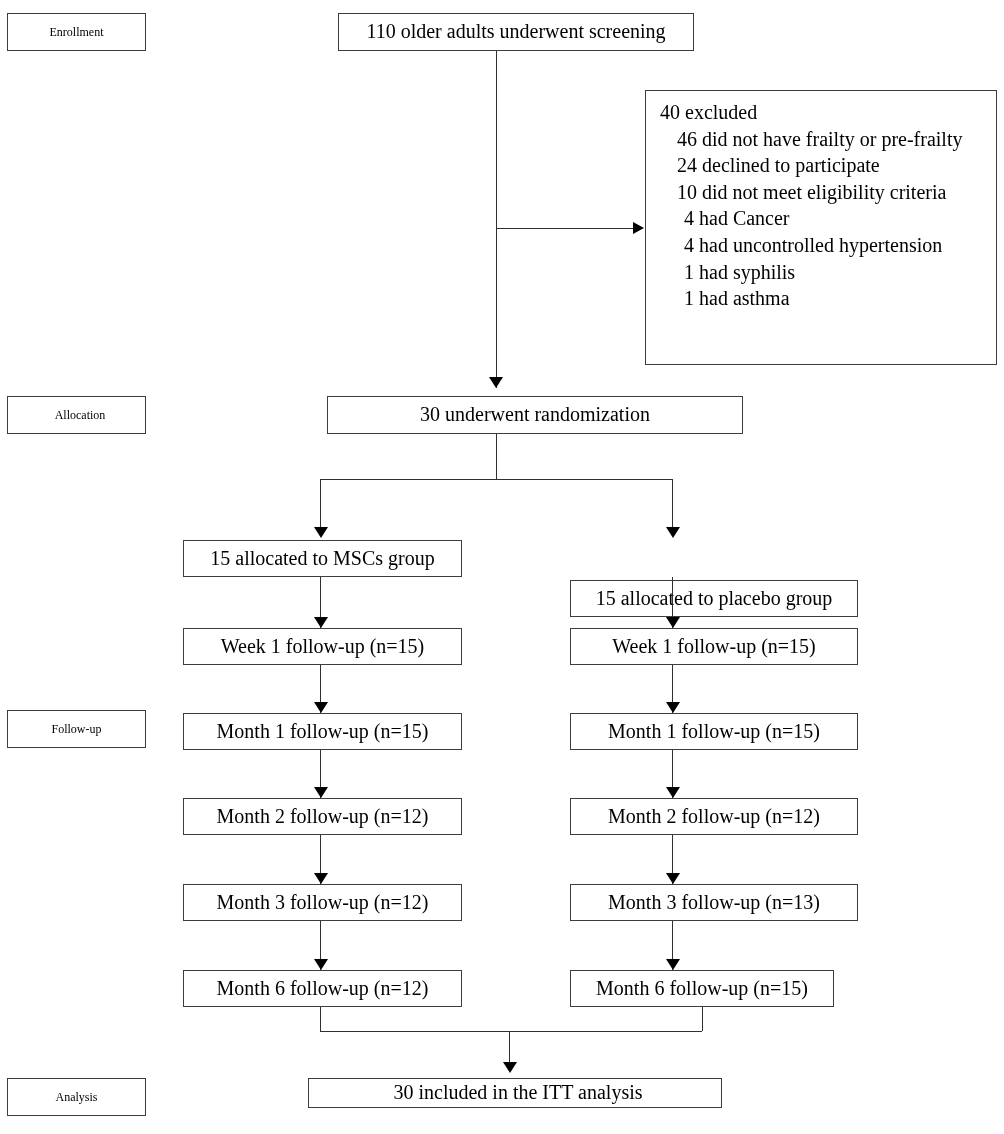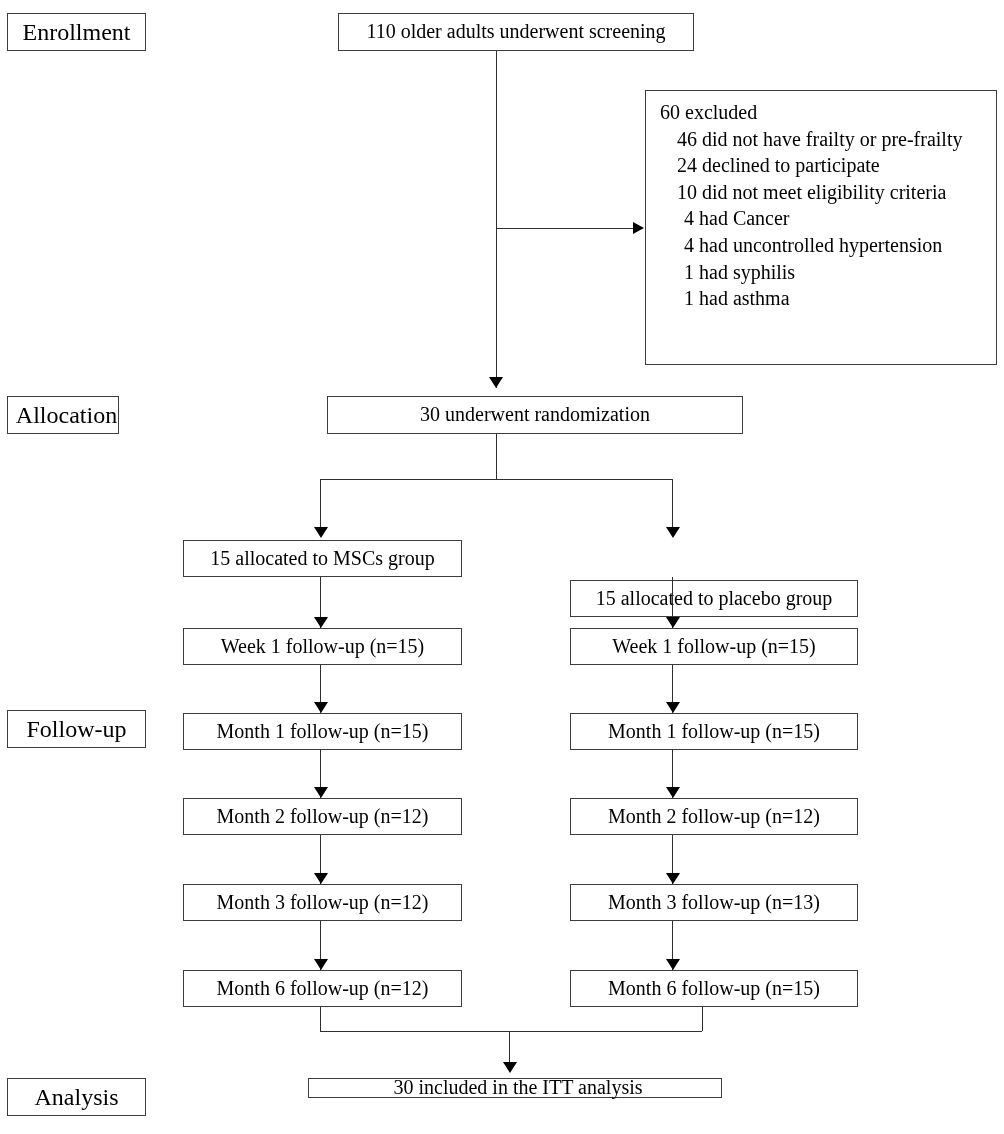--- a/index.html
+++ b/index.html
@@ -23,21 +23,21 @@
     background: #ffffff;
     display: flex;
     align-items: center;
     justify-content: center;
     text-align: center;
     font-size: 20px;
     line-height: 1.18;
     color: #000;
   }
   .stage-box {
-    font-size: 24px;
+    font-size: 12px;
     justify-content: center;
   }
   .excl-box {
     display: block;
     text-align: left;
     padding: 8px 10px 8px 14px;
     font-size: 20px;
     line-height: 1.33;
   }
   .excl-line {
@@ -88,21 +88,21 @@
 </style>
 </head>
 <body>
 
 <div id="flow">
 
   <div class="box stage-box" style="left:7px; top:13px; width:139px; height:38px;">
     <span>Enrollment</span>
   </div>
 
-  <div class="box stage-box" style="left:7px; top:396px; width:112px; height:38px;padding-left:7px;">
+  <div class="box stage-box" style="left:7px; top:396px; width:139px; height:38px;padding-left:7px;">
     <span>Allocation</span>
   </div>
 
   <div class="box stage-box" style="left:7px; top:1078px; width:139px; height:38px;">
     <span>Analysis</span>
   </div>
 
   <div class="box stage-box" style="left:7px; top:710px; width:139px; height:38px;">
     <span>Follow-up</span>
   </div>
@@ -111,21 +111,21 @@
     <span>110 older adults underwent screening</span>
   </div>
 
   <div class="vline" style="left:496px; top:51px; height:337px;"></div>
   <div class="arrow-down" style="left:489px; top:377px;"></div>
 
   <div class="hline" style="left:496px; top:228px; width:138px;"></div>
   <div class="arrow-right" style="left:633px; top:222px;"></div>
 
   <div class="box excl-box" style="left:645px; top:90px; width:352px; height:275px;">
-    <span class="excl-line">60 excluded</span>
+    <span class="excl-line">40 excluded</span>
     <span class="excl-line indent">46 did not have frailty or pre-frailty</span>
     <span class="excl-line indent">24 declined to participate</span>
     <span class="excl-line indent">10 did not meet eligibility criteria</span>
     <span class="excl-line indent2">4 had Cancer</span>
     <span class="excl-wide">4  had  uncontrolled  hypertension</span>
     <span class="excl-line indent2">1 had syphilis</span>
     <span class="excl-line indent2">1 had asthma</span>
   </div>
 
   <div class="box" style="left:327px; top:396px; width:416px; height:38px;">
@@ -195,27 +195,27 @@
   </div>
 
   <div class="vline" style="left:672px; top:835px; height:49px;"></div>
   <div class="arrow-down" style="left:666px; top:873px;"></div>
   <div class="box" style="left:570px; top:884px; width:288px; height:37px;">
     <span>Month 3 follow-up (n=13)</span>
   </div>
 
   <div class="vline" style="left:672px; top:921px; height:49px;"></div>
   <div class="arrow-down" style="left:666px; top:959px;"></div>
-  <div class="box" style="left:570px; top:970px; width:288px; height:37px;">
+  <div class="box" style="left:570px; top:970px; width:264px; height:37px;">
     <span>Month 6 follow-up (n=15)</span>
   </div>
 
   <div class="vline" style="left:320px; top:1007px; height:24px;"></div>
   <div class="vline" style="left:702px; top:1007px; height:24px;"></div>
   <div class="hline" style="left:320px; top:1031px; width:382px;"></div>
   <div class="vline" style="left:509px; top:1031px; height:40px;"></div>
   <div class="arrow-down" style="left:503px; top:1062px;"></div>
 
-  <div class="box" style="left:308px; top:1078px; width:414px; height:20px;padding-left:6px;">
+  <div class="box" style="left:308px; top:1078px; width:414px; height:30px;padding-left:6px;">
     <span>30 included in the ITT analysis</span>
   </div>
 
 </div>
 
 </body></html>

